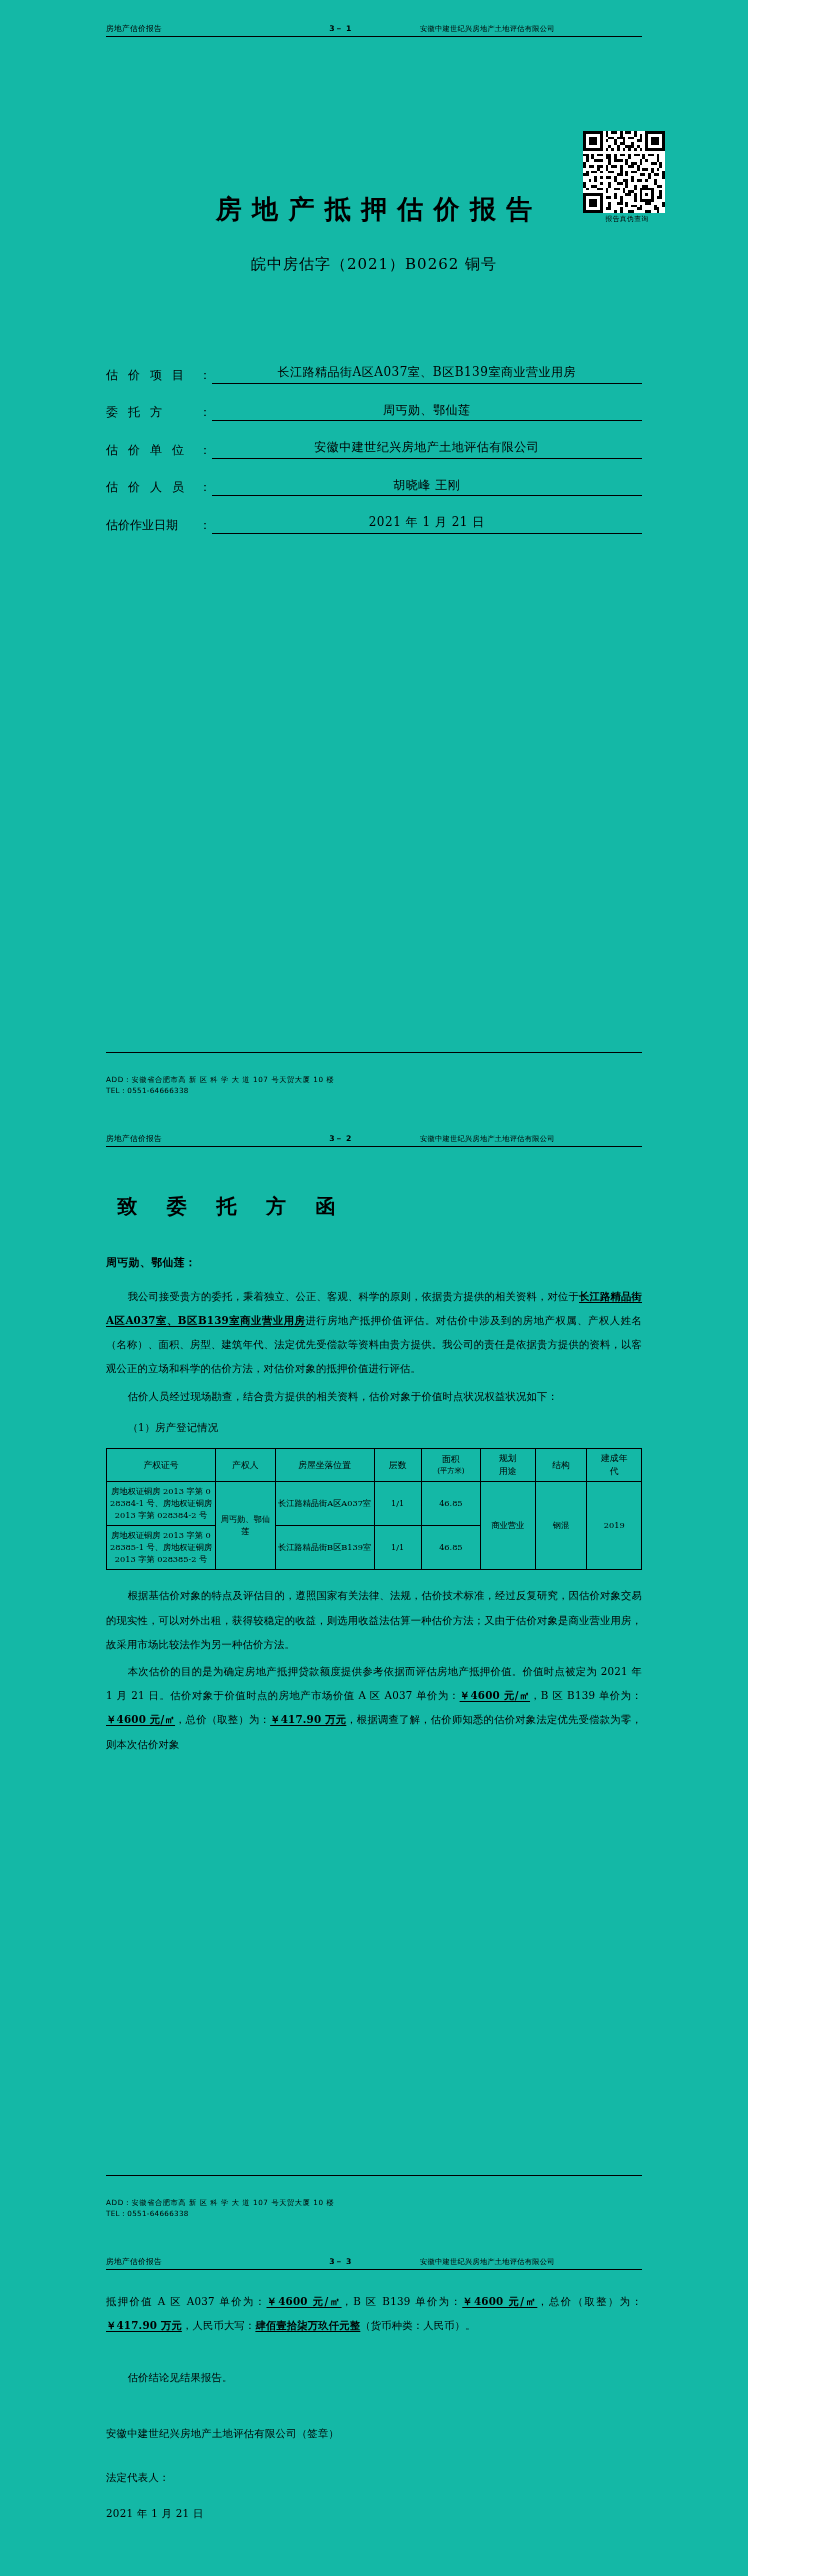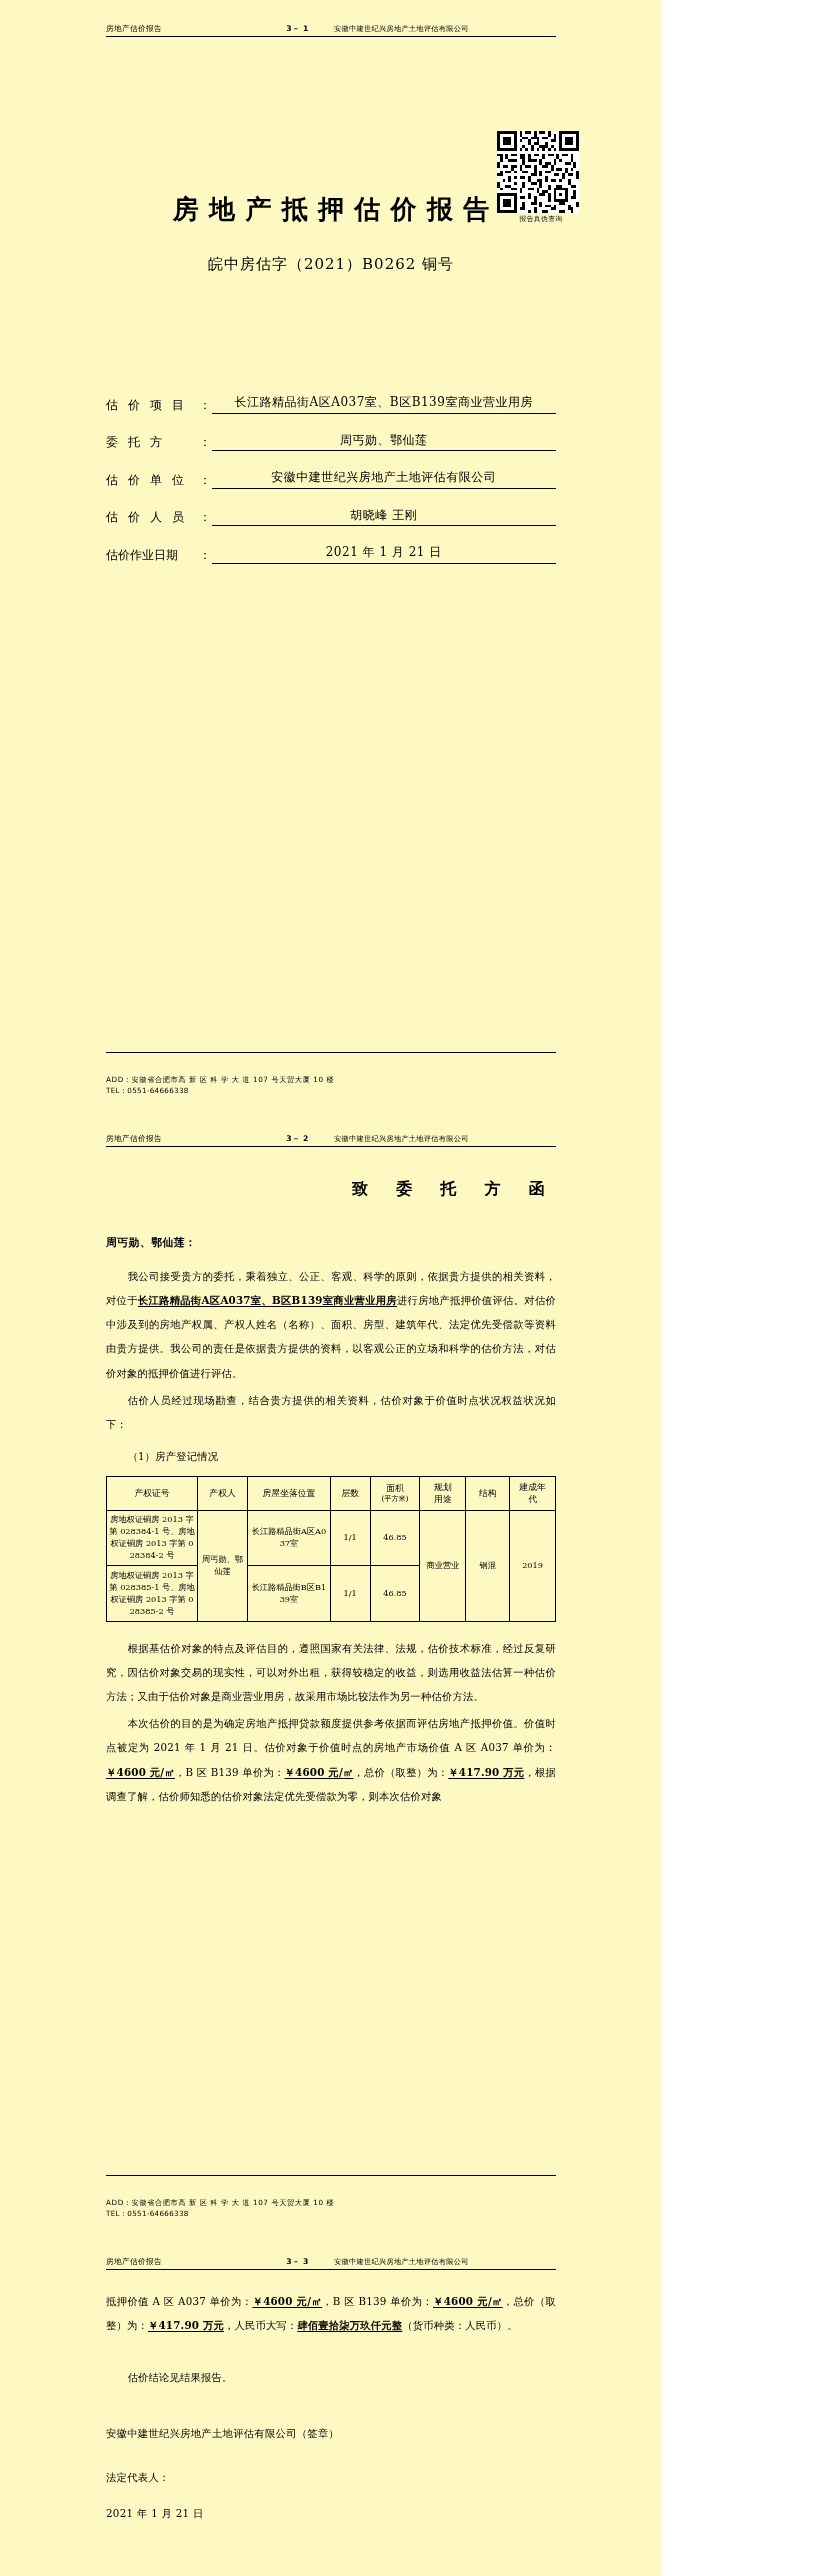--- a/index.html
+++ b/index.html
@@ -4,24 +4,24 @@
 <style>
   html,body{margin:0;padding:0;background:#ffffff;}
   body{
     font-family:"DejaVu Serif","Liberation Serif",serif;
     color:#000;
     width:818px;
     -webkit-font-smoothing:none;
   }
   .page{
     position:relative;
-    width:662px;
+    width:748px;
     box-sizing:border-box;
     padding:0 106px;
-    background:#fef9c3;
+    background:#14b8a6;
   }
   
   .rh{
     display:flex;
     align-items:flex-end;
     font-size:7.7px;
     letter-spacing:0.3px;
     padding-bottom:2.1px;
   }
   .rh-left{width:155px;}
@@ -57,21 +57,21 @@
     text-indent:10.3px;
     font-family:"DejaVu Serif","Liberation Serif",serif;
   }
   .cover-sub{
     text-align:center;
     font-size:15px;
     margin-top:28px;
     letter-spacing:1px;
   }
   .fields{
-    margin-top:120px;
+    margin-top:90px;
   }
   .field{
     display:flex;
     align-items:flex-end;
     font-size:12px;
     margin-bottom:18px;
     letter-spacing:0.5px;
   }
   .field-label{
     width:93px;
@@ -94,26 +94,26 @@
     margin-top:20.6px;
     font-size:7.2px;
     line-height:1.55;
     letter-spacing:0.3px;
     font-family:"DejaVu Sans","Liberation Sans",sans-serif;
   }
   .footer .addr{letter-spacing:0.6px;}
 
   
   .ctr-title{
-    text-align:right;
-    font-size:16px;
+    text-align:left;
+    font-size:20px;
     font-weight:bold;
     letter-spacing:11.3px;
     text-indent:11.3px;
-    margin:32px 0 36px;
+    margin:46px 0 36px;
   }
   .salut{
     font-size:10.8px;
     font-weight:bold;
     margin:0 0 13.4px;
     letter-spacing:0.5px;
   }
   p.para{
     font-size:10.3px;
     line-height:2.35;

